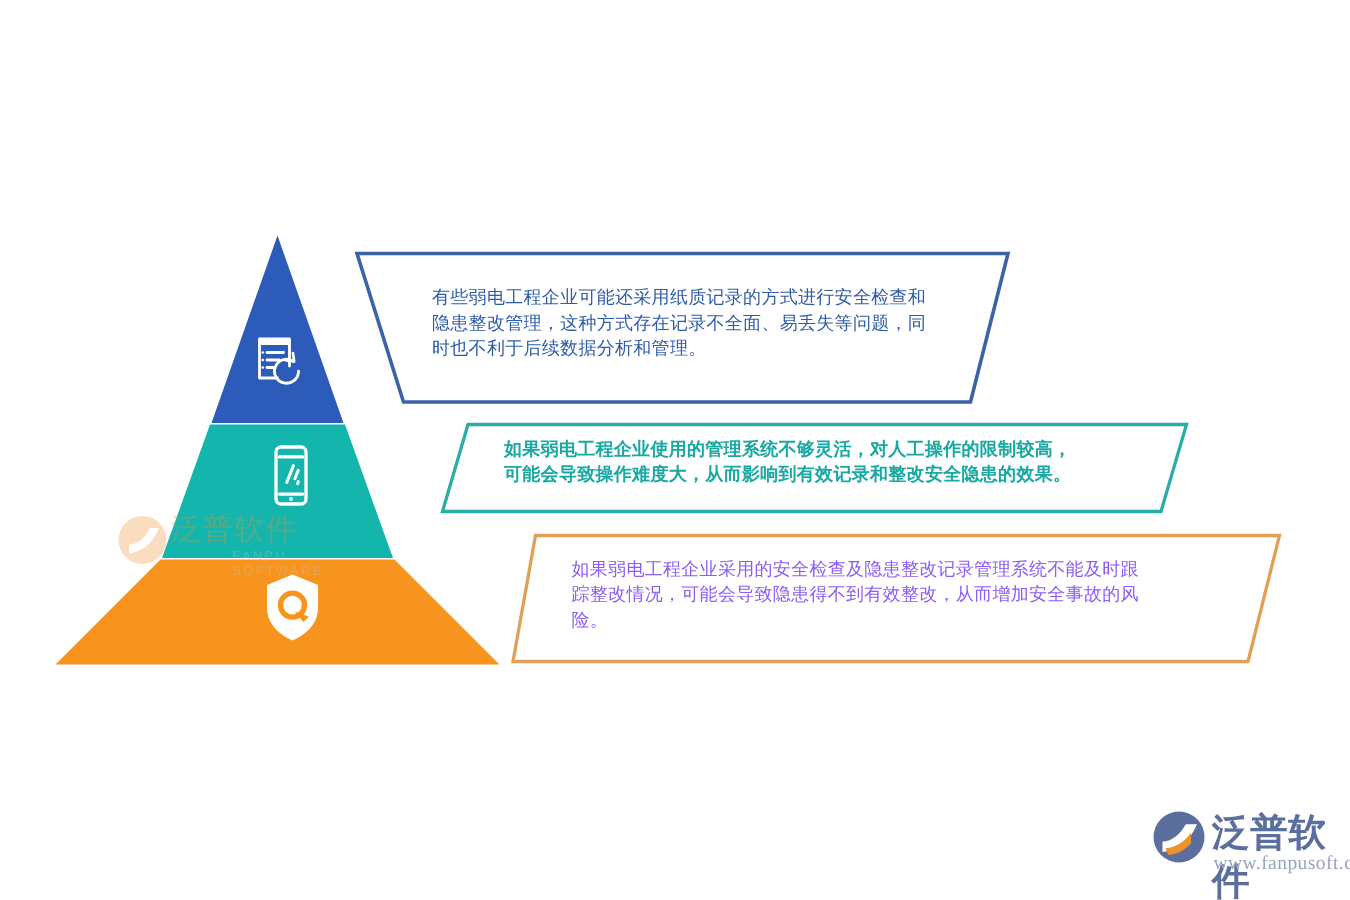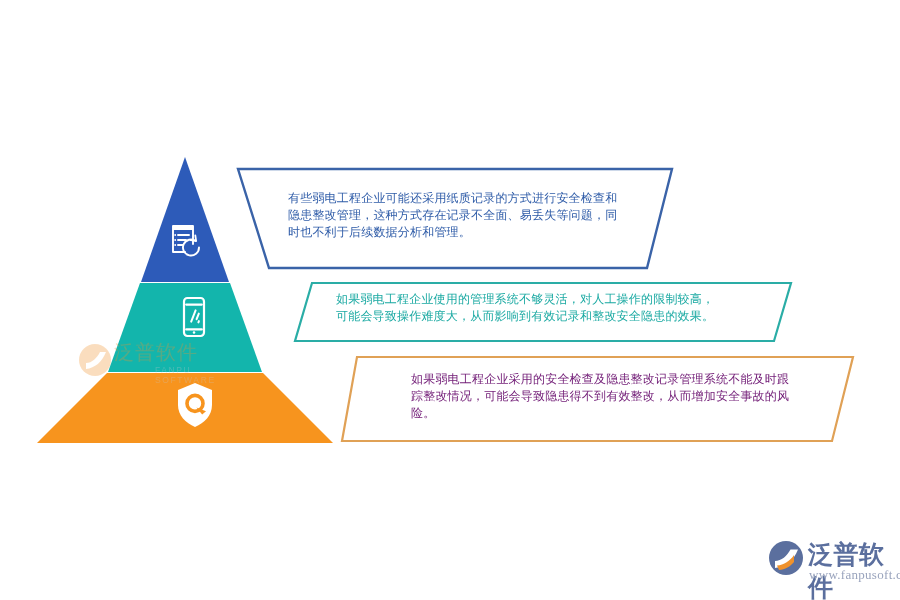--- a/index.html
+++ b/index.html
@@ -42,21 +42,21 @@
     position: absolute;
     font-size: 12px;
     line-height: 17px;
     letter-spacing: 0.2px;
     white-space: pre-line;
     font-family: "DejaVu Sans", "Liberation Sans", sans-serif;
   }
 
   .banner-text-blue   { color: #2f5ca8; }
   .banner-text-teal   { color: #1aa9a2; }
-  .banner-text-orange { color: #701a75; margin-left: 30px; }
+  .banner-text-orange { color: #8b5cf6; }
 
   
   #watermark {
     position: absolute;
     left: 78px;
     top: 341px;
     width: 132px;
     height: 46px;
     opacity: 0.30;
     pointer-events: none;
@@ -159,21 +159,21 @@
   <svg class="banner" style="left:235px; top:166px; width:440px; height:105px;" viewBox="0 0 440 105" preserveAspectRatio="none" xmlns="http://www.w3.org/2000/svg">
     <polygon points="3,3 437,3 412,102 34,102" fill="#ffffff" stroke="#3a63a8" stroke-width="2.4" stroke-linejoin="miter"></polygon>
   </svg>
   <div class="banner-text banner-text-blue" style="left:288px; top:190px; width:380px;">有些弱电工程企业可能还采用纸质记录的方式进行安全检查和
 隐患整改管理，这种方式存在记录不全面、易丢失等问题，同
 时也不利于后续数据分析和管理。</div>
 
   <svg class="banner" style="left:293px; top:281px; width:500px; height:62px;" viewBox="0 0 500 62" preserveAspectRatio="none" xmlns="http://www.w3.org/2000/svg">
     <polygon points="19,2 498,2 481,60 2,60" fill="#ffffff" stroke="#2aada6" stroke-width="2.2" stroke-linejoin="miter"></polygon>
   </svg>
-  <div class="banner-text banner-text-teal" style="left:336px; top:291px; width:460px;">如果弱电工程企业使用的管理系统不够灵活，对人工操作的限制较高，
+  <div class="banner-text banner-text-teal" style="left:336px; top:291px; width:460px;font-weight:bold;">如果弱电工程企业使用的管理系统不够灵活，对人工操作的限制较高，
 可能会导致操作难度大，从而影响到有效记录和整改安全隐患的效果。</div>
 
   <svg class="banner" style="left:340px; top:355px; width:515px; height:88px;" viewBox="0 0 515 88" preserveAspectRatio="none" xmlns="http://www.w3.org/2000/svg">
     <polygon points="17,2 513,2 492,86 2,86" fill="#ffffff" stroke="#e0a156" stroke-width="2.2" stroke-linejoin="miter"></polygon>
   </svg>
   <div class="banner-text banner-text-orange" style="left:381px; top:371px; width:430px;">如果弱电工程企业采用的安全检查及隐患整改记录管理系统不能及时跟
 踪整改情况，可能会导致隐患得不到有效整改，从而增加安全事故的风
 险。</div>
 
   <div id="watermark">

